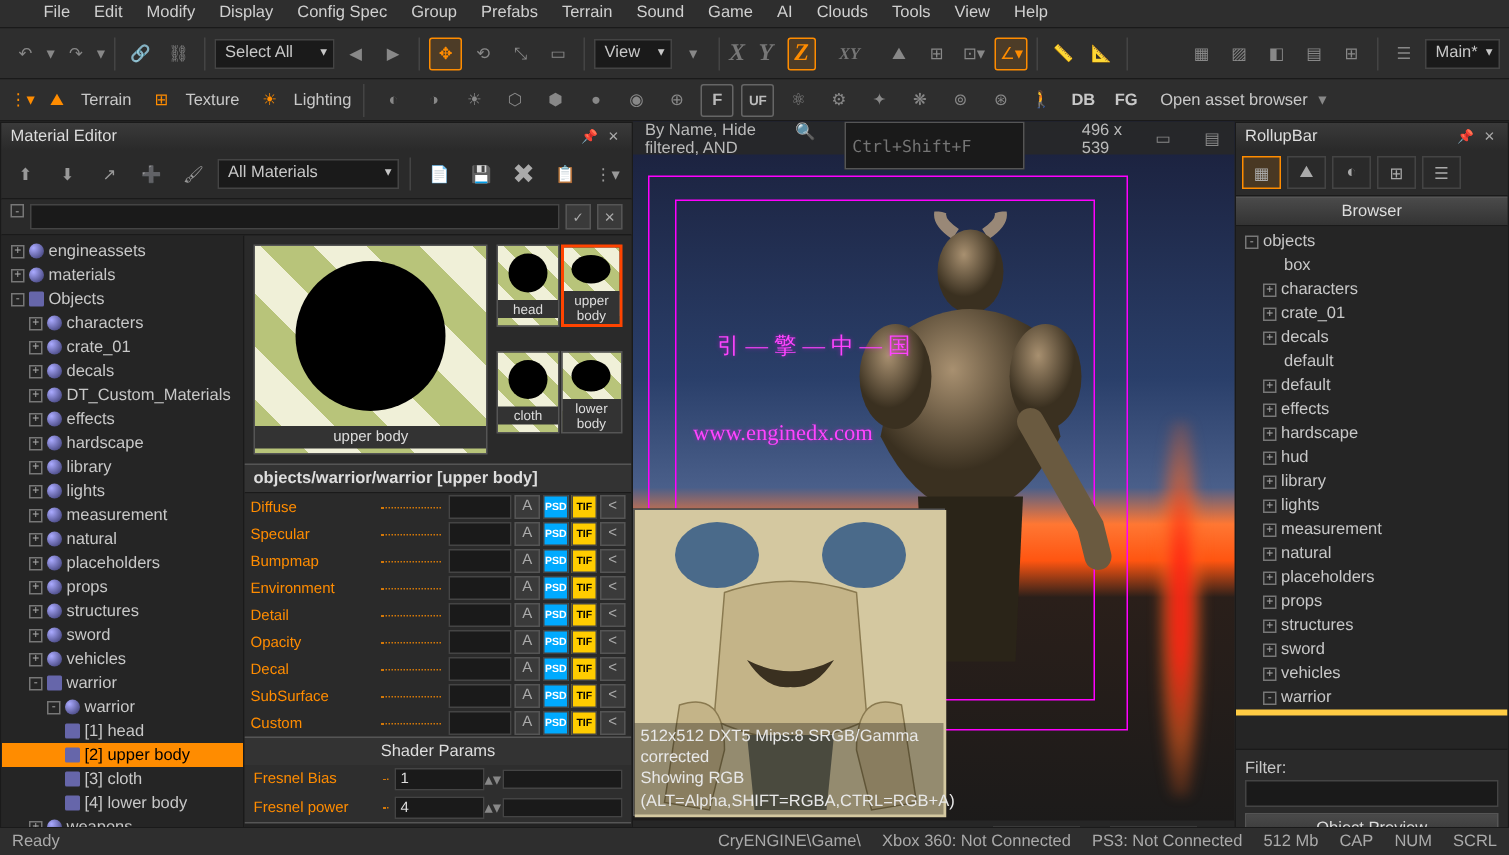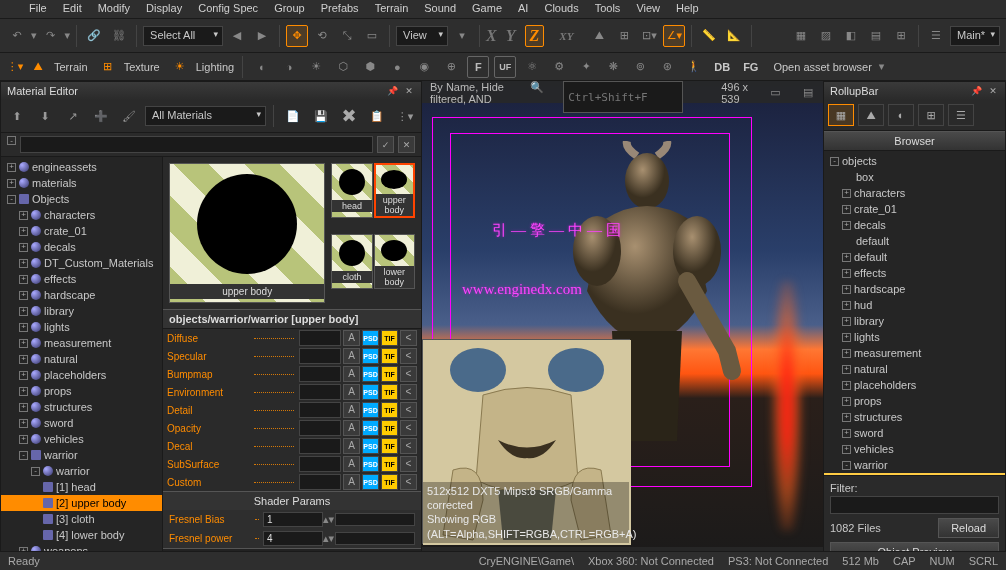--- a/index.html
+++ b/index.html
@@ -511,21 +511,21 @@
         <ellipse cx="105" cy="40" rx="22" ry="28" fill="url(#skin)"></ellipse>
         <path d="M60 80 Q105 50 150 80 L165 150 Q140 200 105 200 Q70 200 45 150 Z" fill="url(#skin)"></path>
         <ellipse cx="55" cy="110" rx="24" ry="35" fill="url(#skin)"></ellipse>
         <ellipse cx="155" cy="110" rx="24" ry="35" fill="url(#skin)"></ellipse>
         <path d="M145 140 L185 210 L190 230" stroke="#6a5a40" stroke-width="18" fill="none" stroke-linecap="round"></path>
         <path d="M70 190 L140 190 L135 300 L75 300 Z" fill="#2a2418"></path>
       </svg>
       <div class="glow"></div>
     </div>
 
-    <div class="watermark" style="left:70px;top:140px;letter-spacing:4px">引—擎—中—国</div>
+    <div class="watermark" style="left:56px;top:140px;letter-spacing:4px">引—擎—中—国</div>
     <div class="watermark" style="left:40px;top:200px">www.enginedx.com</div>
 
     <div class="texwin">
       <svg viewBox="0 0 208 205" width="208" height="205">
         <rect width="208" height="205" fill="#d4c8a0"></rect>
         <ellipse cx="55" cy="30" rx="28" ry="22" fill="#4a6a8a"></ellipse>
         <ellipse cx="153" cy="30" rx="28" ry="22" fill="#4a6a8a"></ellipse>
         <path d="M60 55 Q104 40 148 55 L155 140 Q104 165 53 140 Z" fill="#c4b488" stroke="#8a7a50" stroke-width="1"></path>
         <path d="M75 100 Q104 115 133 100 Q120 120 104 118 Q88 120 75 100" fill="#3a3020"></path>
         <path d="M30 130 Q60 120 60 160 L50 200 L20 195 Z" fill="#c4b488" stroke="#8a7a50"></path>
@@ -645,24 +645,20 @@
           <span class="exp">-</span>
           <span>warrior</span>
         </div>
         <div class="tree-item l2 sel">
           <span style="width: 11px; display: inline-block;"></span>
         </div>
       </div>
     <div class="rfoot">
       <div style="margin-bottom:2px">Filter:</div>
       <input style="">
-      <div class="row">
-        <span>1082 Files</span>
-        <button class="btn">Reload</button>
-      </div>
       <button class="btn wide">Object Preview</button>
     </div>
   </div>
 </div>
 
 <div class="statusbar">
   <span>Ready</span>
   <div class="sr">
     <span>CryENGINE\Game\</span>
     <span>Xbox 360: Not Connected</span>

